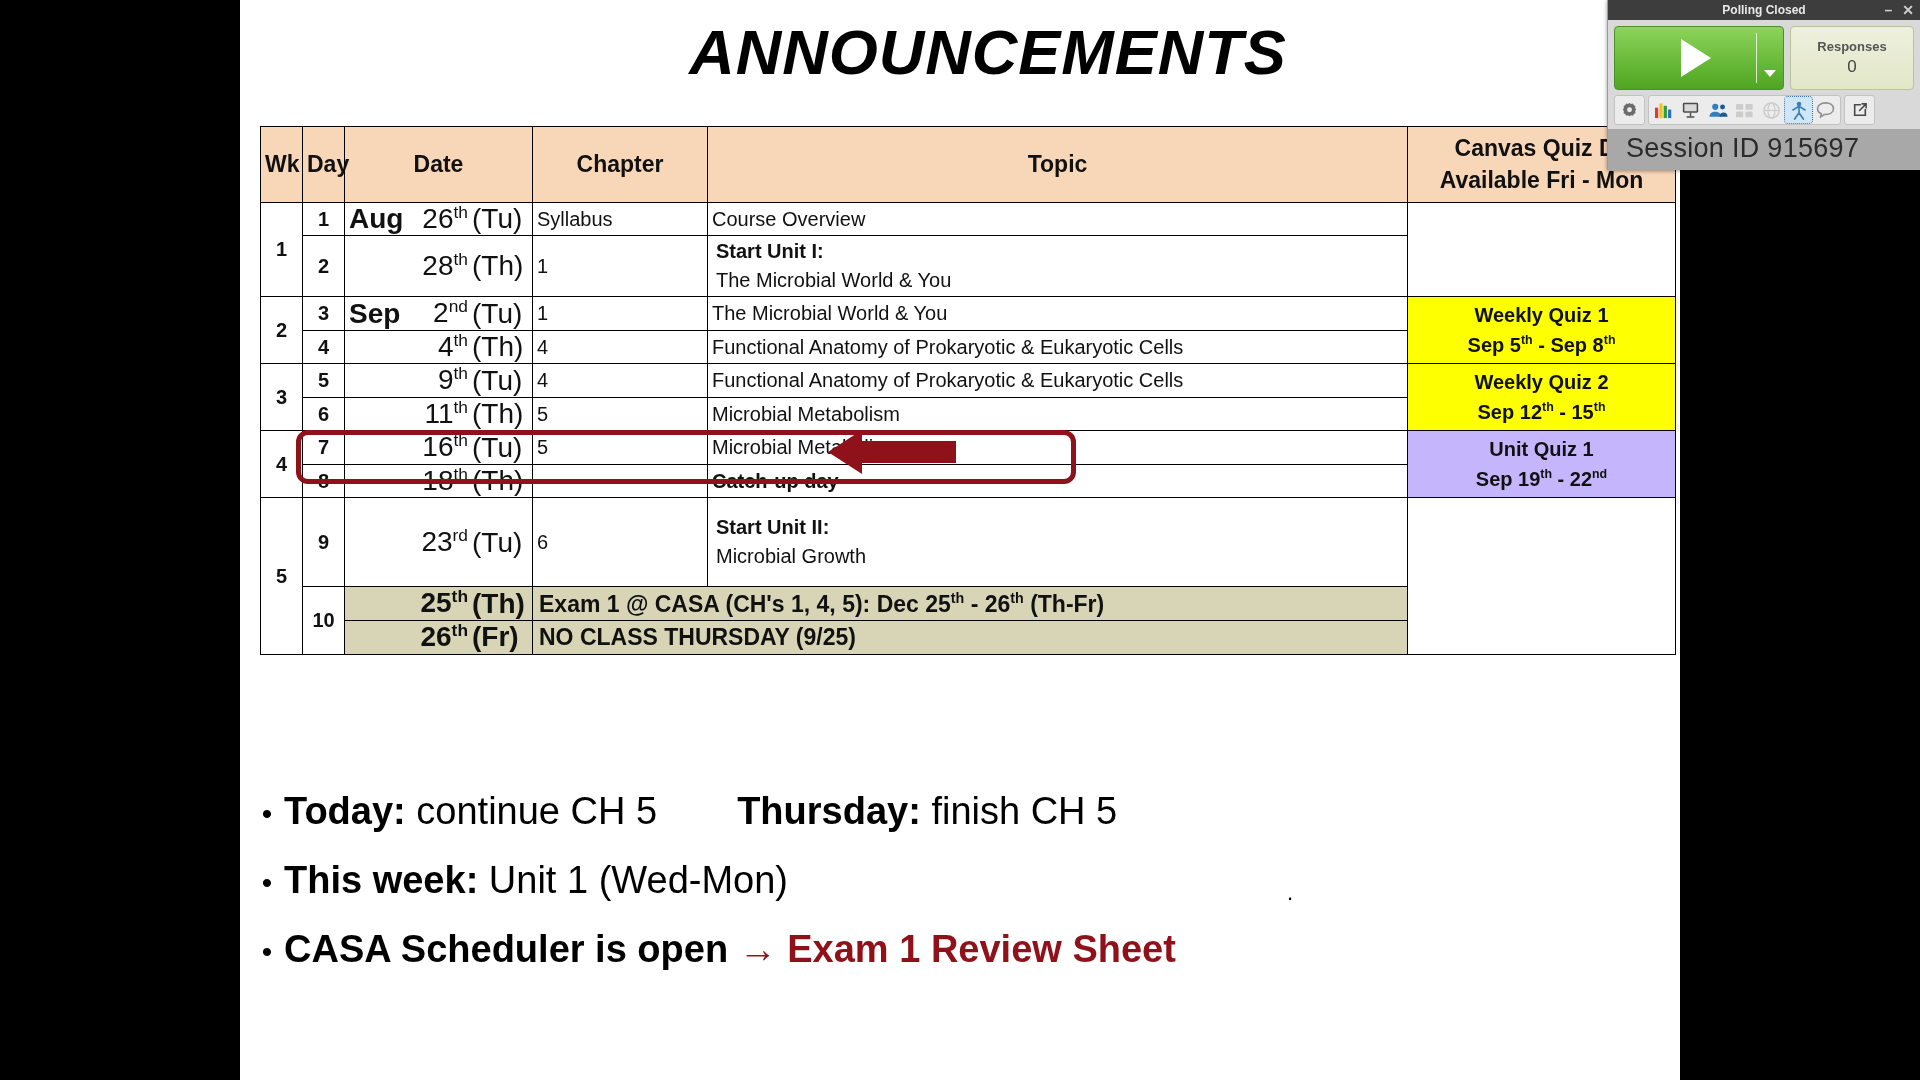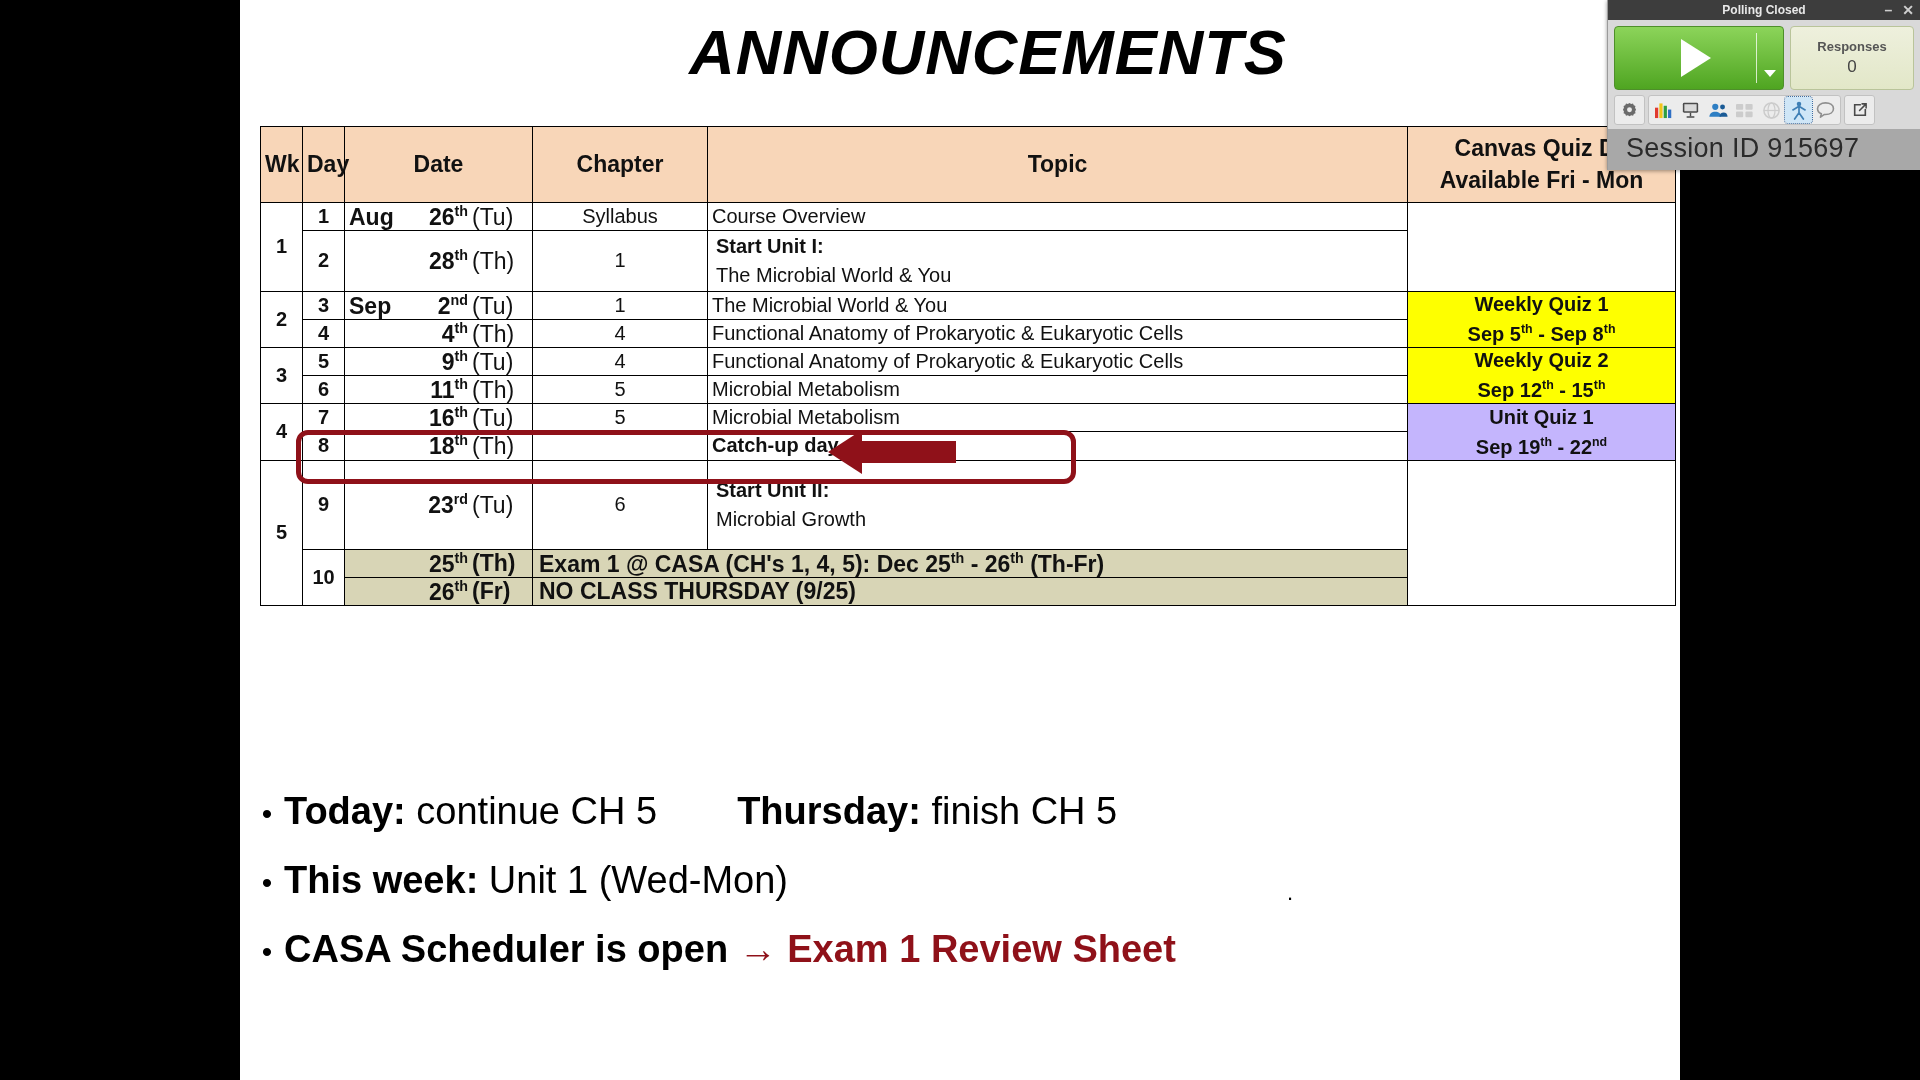--- a/index.html
+++ b/index.html
@@ -32,28 +32,28 @@
     border:1.5px solid #000;padding:0 4px;vertical-align:middle;
     font-size:20px;color:#111;line-height:1.15;
   }
   table.schedule .thead td{
     background:#f8d6b8;font-weight:bold;text-align:center;font-size:23px;
     padding:8px 4px;
   }
   .c-wk{width:42px;text-align:center;font-weight:bold;font-size:25px;}
   .c-day{width:42px;text-align:center;font-weight:bold;font-size:24px;color:#9b1b26;}
   .c-date{width:188px;}
-  .c-ch{width:175px;text-align:center;font-size:22px;}
+  .c-ch{width:175px;font-size:22px;}
   .c-topic{width:700px;padding-left:8px;font-size:23px;}
   .c-quiz{width:265px;text-align:center;font-size:22px;font-weight:bold;}
 
   .date-cell{display:flex;align-items:baseline;justify-content:flex-start;
-    font-size:23px;white-space:nowrap;}
+    font-size:28px;white-space:nowrap;}
   .date-mon{font-weight:bold;width:58px;display:inline-block;}
-  .date-num{flex:1;text-align:right;padding-right:4px;font-weight:bold;}
+  .date-num{flex:1;text-align:right;padding-right:4px;}
   .date-dow{width:56px;display:inline-block;text-align:left;}
   sup{font-size:0.62em;vertical-align:super;}
 
   .bold{font-weight:bold;}
   .yellow{background:#feff00;}
   .pink{background:#c4b5fd;}
   .khaki{background:#d8d5b6;}
   .two-line{line-height:1.45;}
 
   

